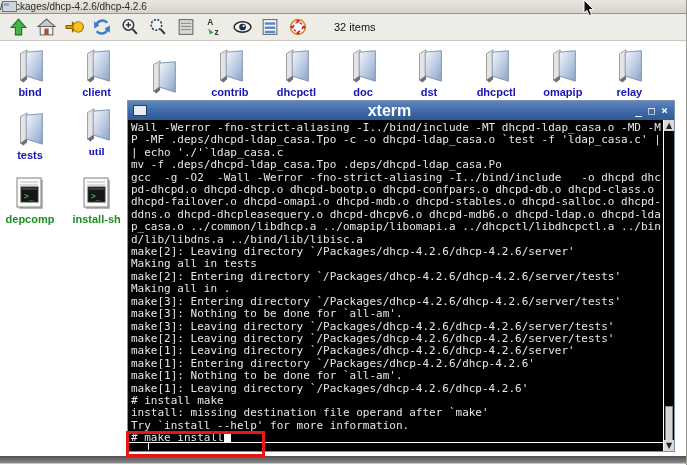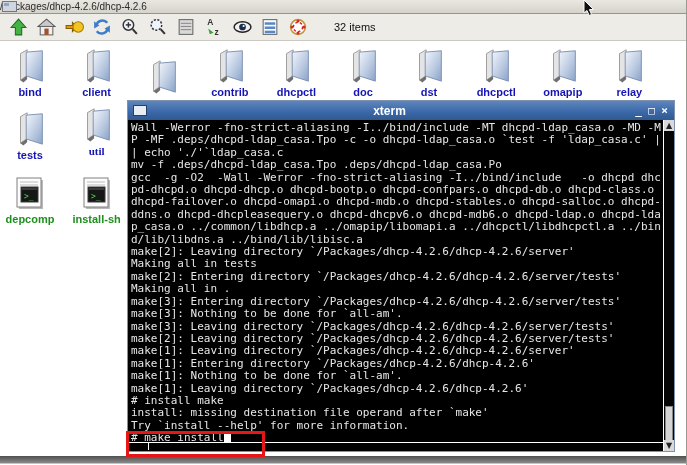--- a/index.html
+++ b/index.html
@@ -21,21 +21,21 @@
   .icon-cell{position:absolute;width:66px;text-align:center;}
   .icon-cell svg{display:block;margin:0 auto;}
   .icon-label{font-size:11px;font-weight:bold;color:var(--folder-label,#1414b4);margin-top:1px;
     letter-spacing:0;line-height:12px;}
   .icon-label.script{color:var(--script-label,#1e8f1e);}
   
   #xterm{position:absolute;left:127px;top:100px;width:548px;height:352px;
     border:1px solid #7e91ad;box-sizing:border-box;background:#000;}
   #xterm-titlebar{position:absolute;left:0;top:0;right:0;height:19px;
     background:linear-gradient(#5e86bd,#3a67a8 60%,#30598f);display:flex;align-items:center;}
-  #xterm-title{flex:1;text-align:center;color:#fff;font-weight:bold;font-size:12px;
+  #xterm-title{flex:1;text-align:center;color:#fff;font-weight:bold;font-size:16px;
     font-family:"Liberation Sans",sans-serif;}
   #xterm-menuicon{width:12px;height:9px;background:#e8edf4;border:1px solid #23406b;margin-left:5px;}
   .xterm-btn{color:#fff;font-size:11px;font-weight:bold;width:13px;text-align:center;
     line-height:19px;font-family:"DejaVu Sans Mono",monospace;}
   #xterm-content{position:absolute;left:0;top:19px;right:11px;bottom:8px;background:#000;
     padding:2px 0 0 3px;overflow:hidden;}
   .term-line{font-family:"DejaVu Sans Mono",monospace;font-size:11px;line-height:12.4px;
     color:#e6e6e6;white-space:pre;}
   .term-cursor{display:inline-block;width:7px;height:11px;background:#fff;vertical-align:-2px;}
   #xterm-bottomstrip{position:absolute;left:0;right:11px;bottom:0;height:8px;background:#000;border-top:1px solid #fff;}

